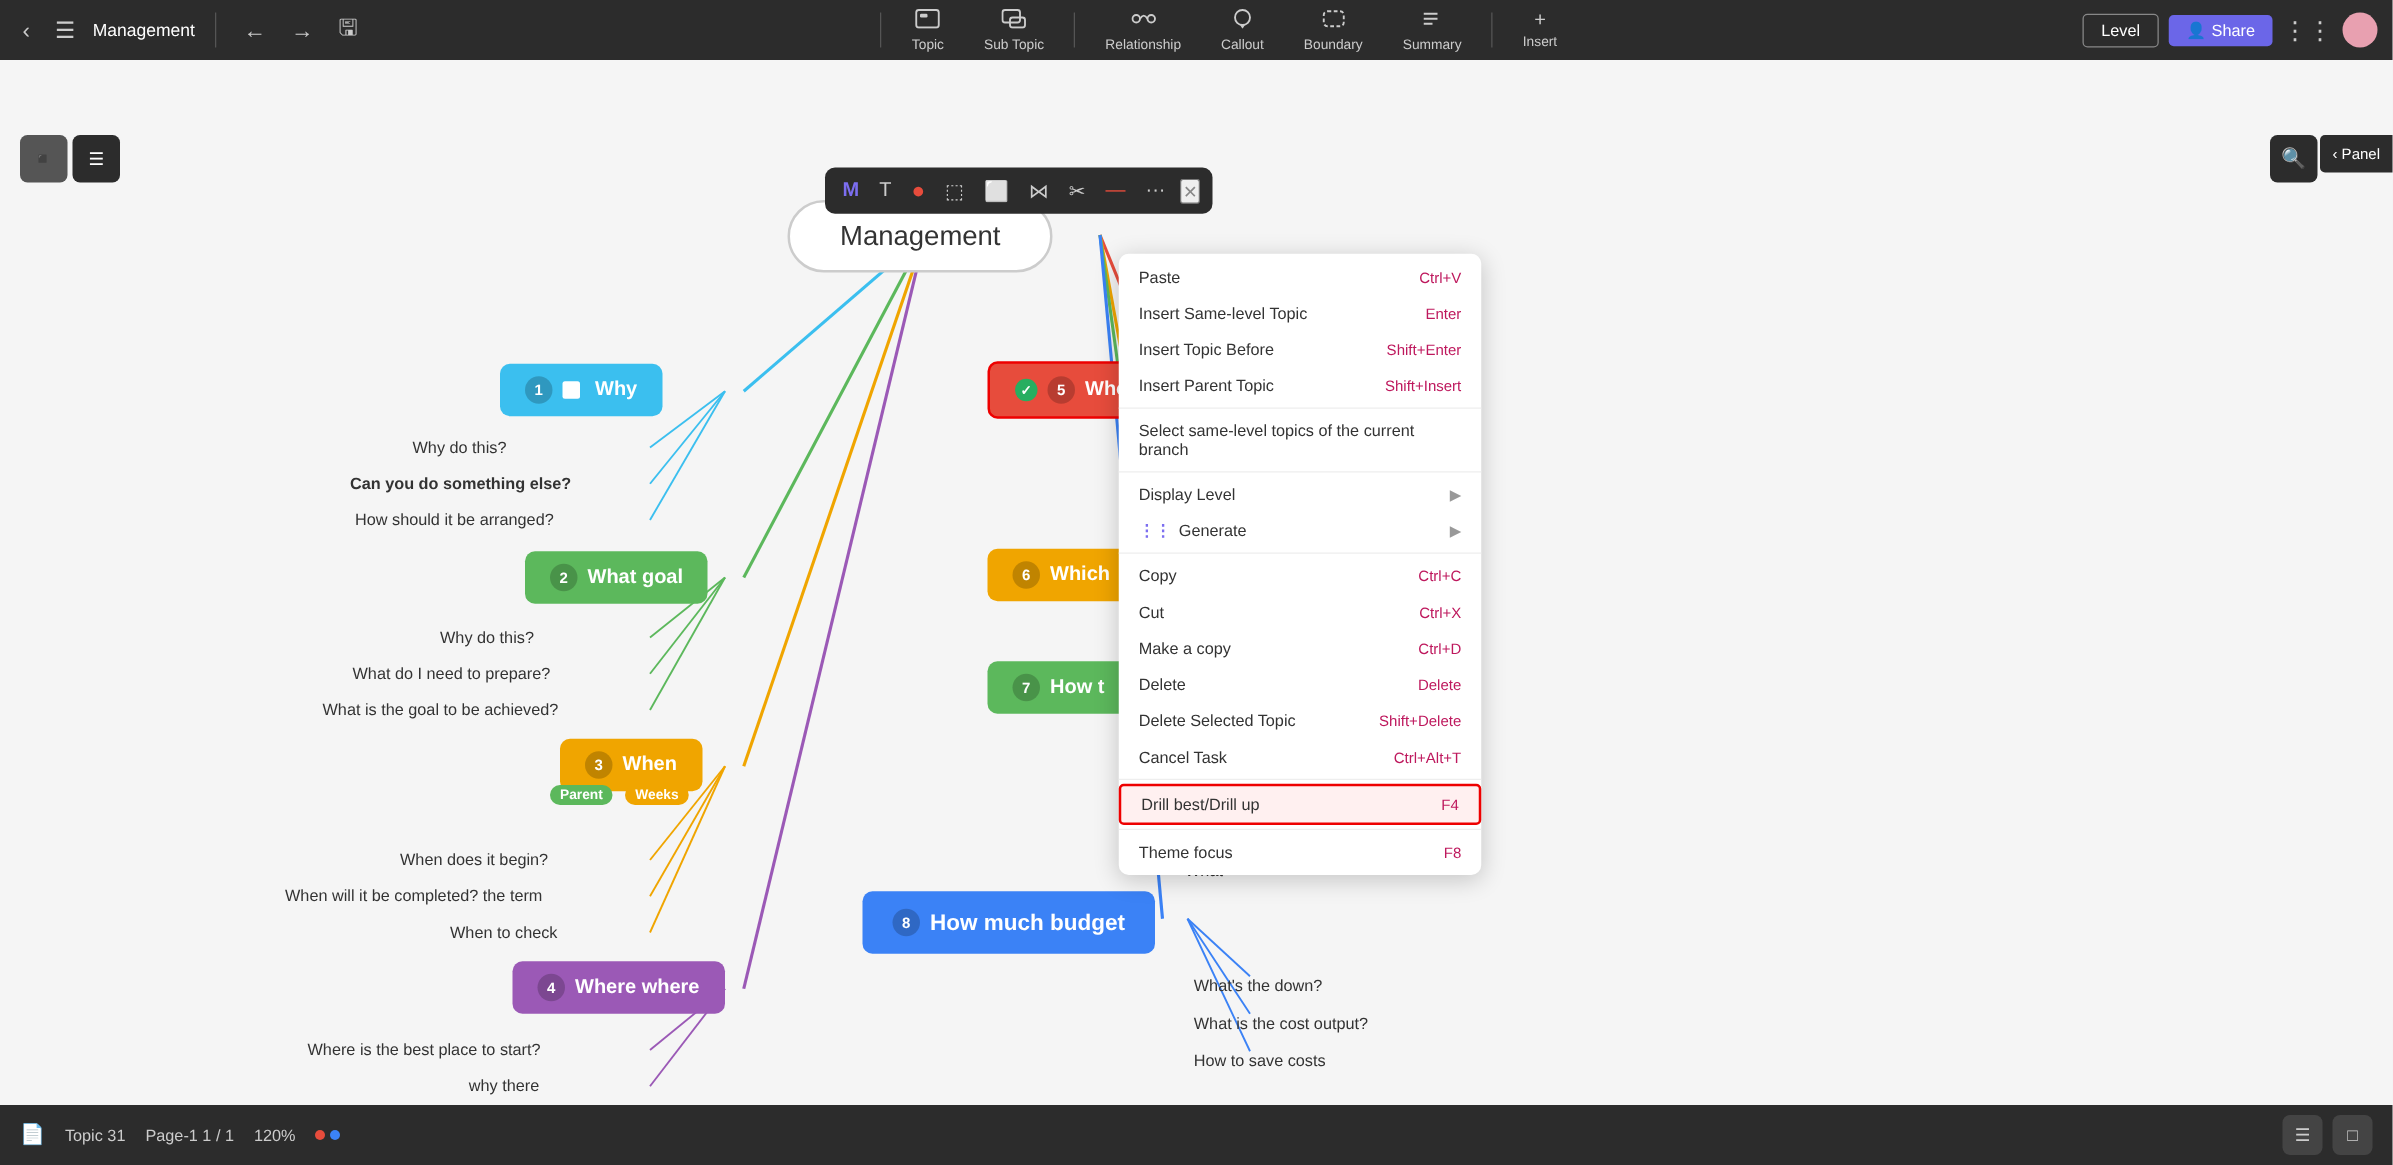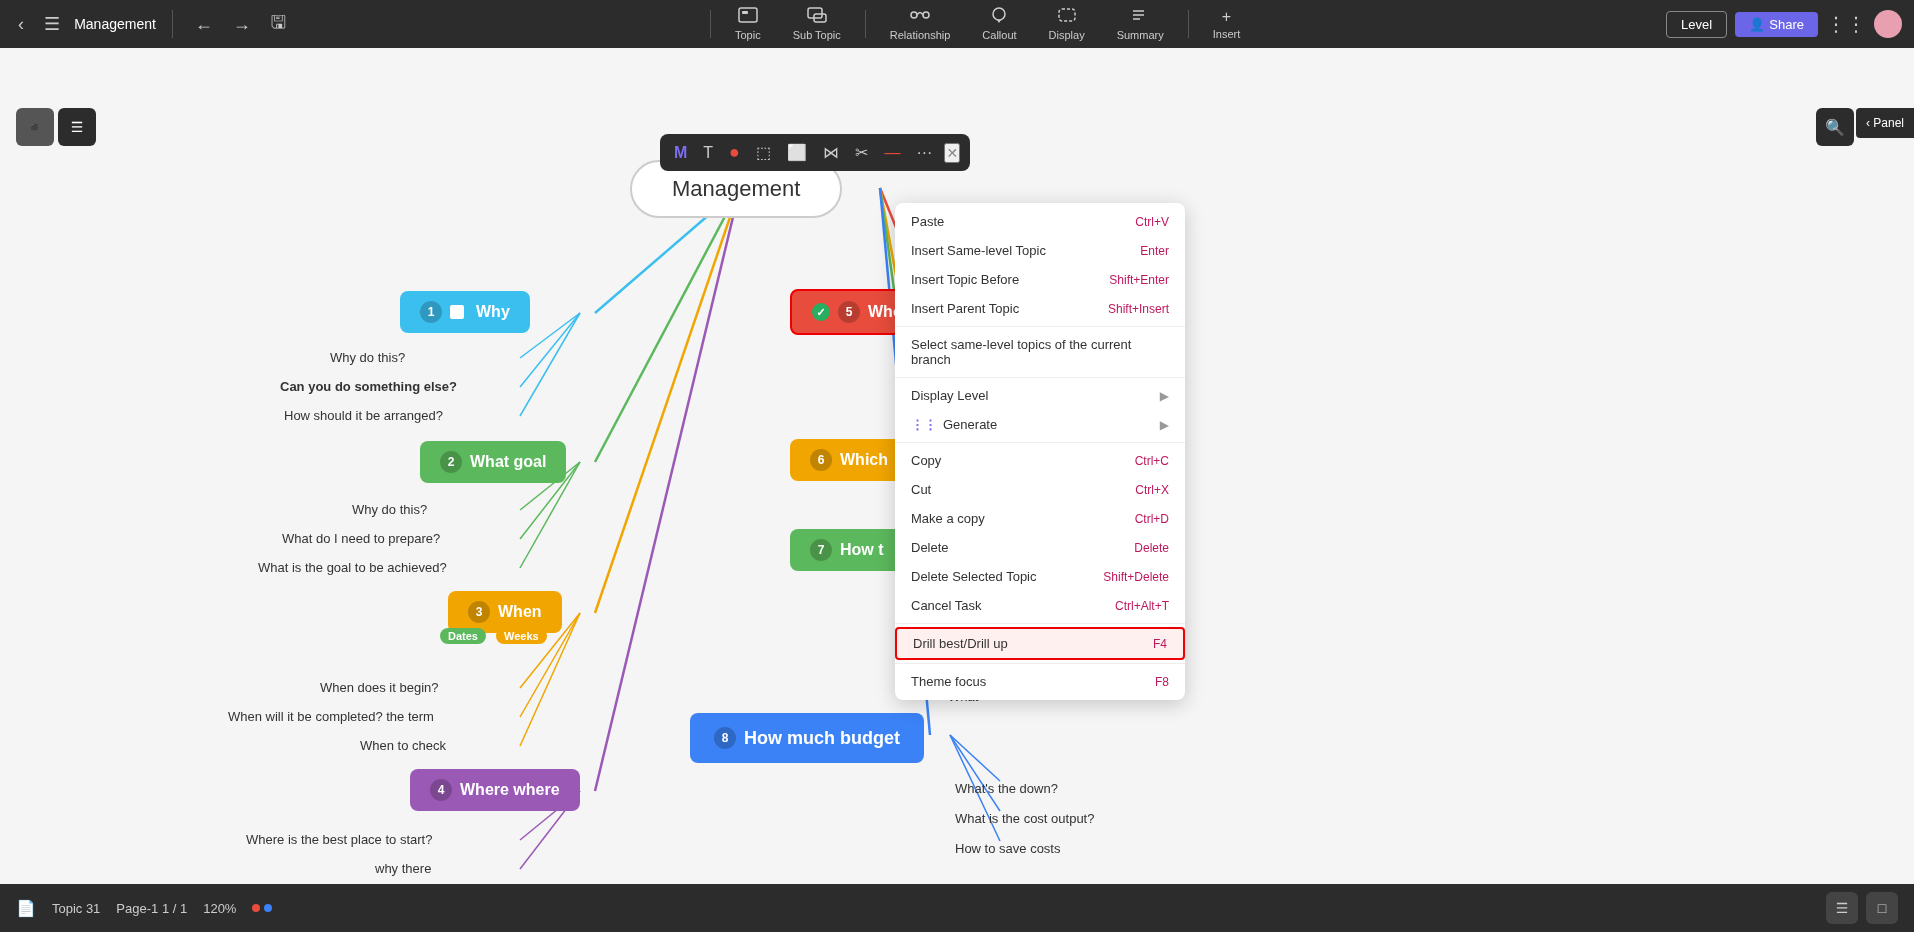--- a/index.html
+++ b/index.html
@@ -143,21 +143,21 @@
           </svg>
       </span>
       <span>Callout</span>
     </div>
     <div class="tool-item">
       <span class="tool-icon">
         <svg width="20" height="16" viewBox="0 0 20 16">
             <rect x="2" y="2" width="16" height="12" rx="3" fill="none" stroke="#ccc" stroke-width="1.5" stroke-dasharray="3,2"></rect>
           </svg>
       </span>
-      <span>Display</span>
+      <span>Boundary</span>
     </div>
     <div class="tool-item">
       <span class="tool-icon">
         <svg width="20" height="16" viewBox="0 0 20 16">
             <line x1="3" y1="4" x2="14" y2="4" stroke="#ccc" stroke-width="1.5"></line>
             <line x1="3" y1="8" x2="14" y2="8" stroke="#ccc" stroke-width="1.5"></line>
             <line x1="3" y1="12" x2="10" y2="12" stroke="#ccc" stroke-width="1.5"></line>
           </svg>
       </span>
       <span>Summary</span>
@@ -246,21 +246,21 @@
       <span class="topic-num">2</span>
       <span>What goal</span>
     </div>
 
     <div class="topic-node" style="background:#f0a500; top:463px; left:248px; position:absolute;">
       <span class="topic-num">3</span>
       <span>When</span>
     </div>
 
     <div style="position:absolute; top:500px; left:240px; display:flex; gap:6px;">
-      <span class="tag-badge" style="background:#5cb85c;">Dates</span>
+      <span class="tag-badge" style="background:#5cb85c;">Parent</span>
       <span class="tag-badge" style="background:#f0a500;">Weeks</span>
     </div>
 
     <div class="topic-node" style="background:#9b59b6; top:641px; left:210px; position:absolute;">
       <span class="topic-num">4</span>
       <span>Where where</span>
     </div>
 
     <div class="topic-node selected-node" style="background:#e74c3c; top:161px; left:590px; position:absolute;">
       <span style="background:#27ae60; width:18px; height:18px; border-radius:50%; display:flex; align-items:center; justify-content:center; font-size:11px;">✓</span>

